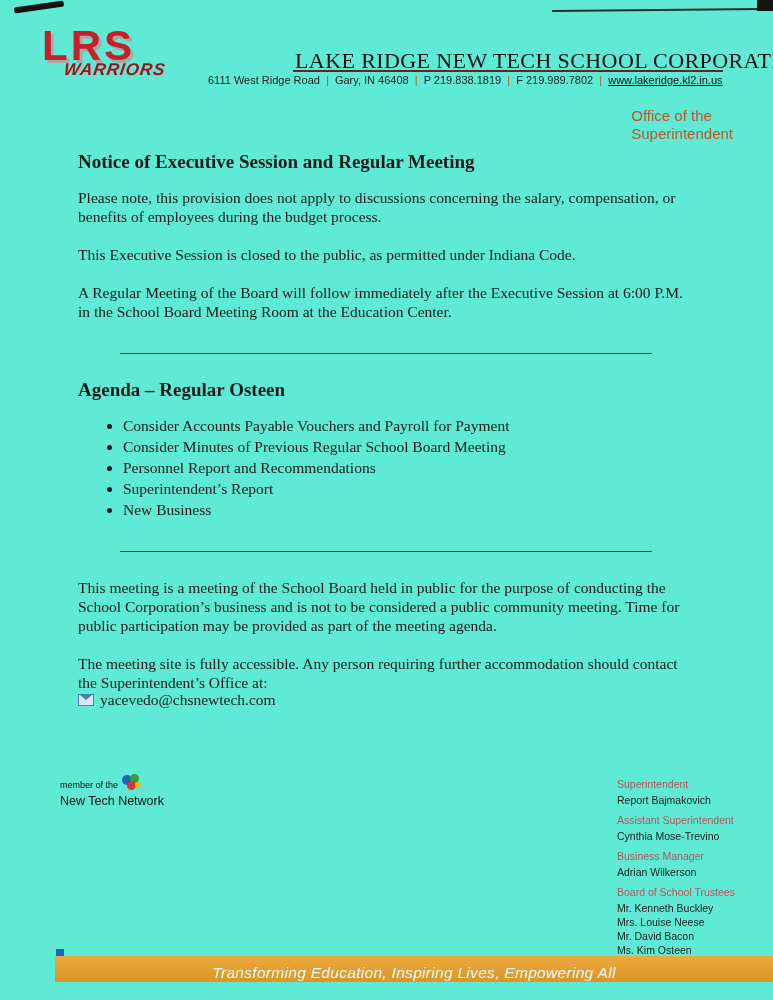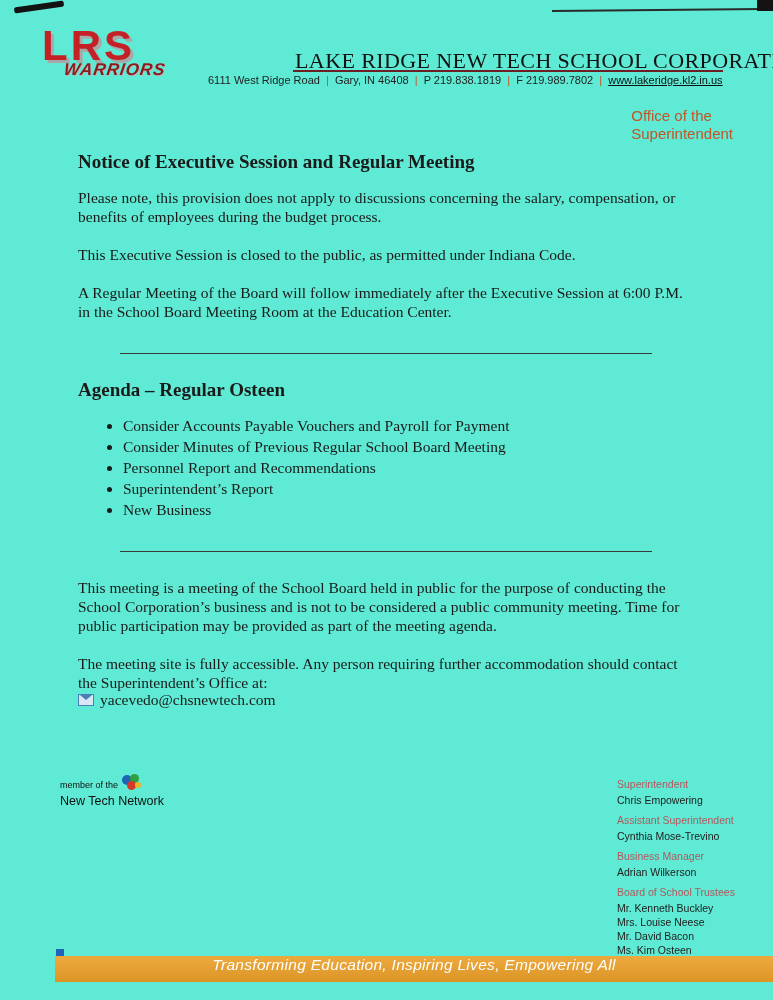--- a/index.html
+++ b/index.html
@@ -71,21 +71,21 @@
   
   .officials { position:absolute; top:778px; left:617px; width:150px;
                font-family:"Liberation Sans", sans-serif; font-size:10.5px; line-height:13px; }
   .official { margin-bottom:7px; }
   .role { color:#b5565c; margin-bottom:3px; }
   .name { color:#222; margin-bottom:1px; }
 
   
   .banner-accent { position:absolute; top:949px; left:56px; width:8px; height:8px; background:#1f64b5; }
   .banner { position:absolute; top:956px; left:55px; width:718px; height:26px;
-            background:linear-gradient(#ecaa3e,#dd9426); display:flex; align-items:flex-start;
+            background:linear-gradient(#ecaa3e,#dd9426); display:flex; align-items:flex-end;
             justify-content:center; }
   .banner span { font-family:"Liberation Sans", sans-serif; font-style:italic;
                  font-size:15.5px; color:#ffffff; letter-spacing:0.3px; }
 </style>
 </head>
 <body>
 
 <div class="page">
 
   <div class="artifact-tl"></div>
@@ -155,21 +155,21 @@
           <i class="ntn-r"></i>
           <i class="ntn-y"></i>
       </span>
     </div>
     <div class="network-name">New Tech Network</div>
   </div>
 
   <div class="officials">
     <div class="official">
       <div class="role">Superintendent</div>
-      <div class="name">Chris Empowering</div>
+      <div class="name">Report Bajmakovich</div>
     </div>
     <div class="official">
       <div class="role">Assistant Superintendent</div>
       <div class="name">Cynthia Mose-Trevino</div>
     </div>
     <div class="official">
       <div class="role">Business Manager</div>
       <div class="name">Adrian Wilkerson</div>
     </div>
     <div class="official">

